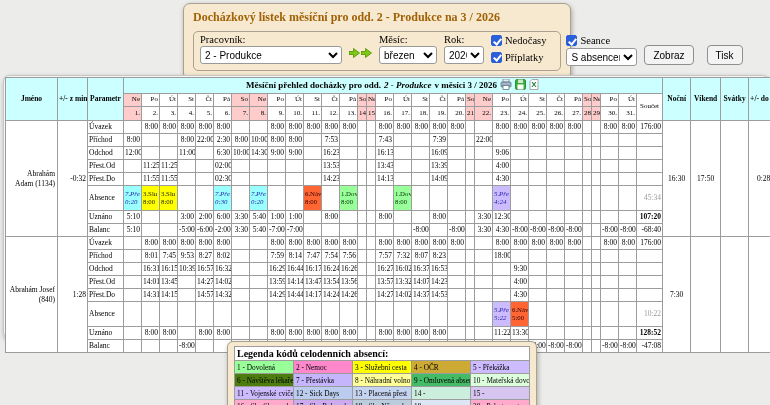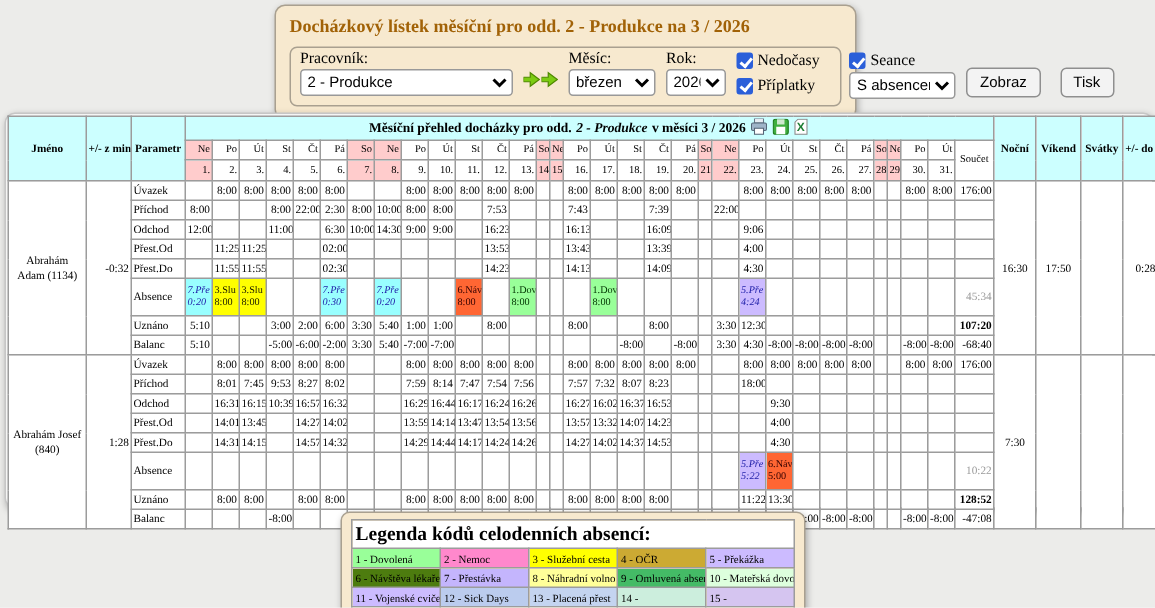--- a/index.html
+++ b/index.html
@@ -64,21 +64,21 @@
   .att th.hd{background:#CCFFFF;font-weight:bold;text-align:center}
   .att .wkd{background:#FFCCCC}
   .att th.ttl{background:#CCFFFF;height:15px;font-size:9px;font-weight:bold;text-align:center}
   .ttl-wrap{display:inline-flex;align-items:center;gap:3px;vertical-align:middle}
   .ttl-wrap .em{font-style:italic}
   .att th.tday,.att th.tnum{font-size:7px;background:#fff}
   .att th.tnum{height:13px}
   .att th.wkd{background:#FFCCCC}
   .att th.sumh{background:#fff;font-size:7px;text-align:center}
   .vh{white-space:pre-line;font-size:7px}
-  .att td.name-cell{text-align:center;vertical-align:middle;white-space:normal;line-height:1.3;padding:0 2px}
+  .att td.name-cell{text-align:right;vertical-align:middle;white-space:normal;line-height:1.3;padding:0 2px}
   .att td.pm-cell{vertical-align:middle}
   .att td.lbl{text-align:left}
   .att td.agg{vertical-align:middle;text-align:center}
   .att td.sumg{color:#9B9B9B}
   .att td.sumb{font-weight:bold}
   .att tr.r-absence td{height:24px}
   .att td.abs{font-size:6.8px;text-align:left;vertical-align:middle;line-height:1.15;padding:0 1px}
   .att td.nar{padding:0;font-size:6.3px}
   .icon{display:inline-block;vertical-align:middle}
 
@@ -86,21 +86,21 @@
   #legend-panel{
     position:absolute;left:227px;top:341px;width:296px;
     background:#F7E9CF;border:1px solid #A9A090;border-radius:6px;
     padding:4px 6px 6px 6px;
   }
   table.leg{border-collapse:collapse;width:100%;table-layout:fixed}
   .leg th,.leg td{
     border:1px solid #9C9C9C;font-size:7.3px;font-weight:normal;text-align:left;
     padding:1px 2px;height:10px;overflow:hidden;white-space:nowrap;background:#fff;
   }
-  .leg th{font-size:13px;font-weight:bold}
+  .leg th{font-size:10px;font-weight:bold}
 </style>
 </head>
 <body>
 
 <div id="control-panel" class="shadow">
   <div id="cp-title">Docházkový lístek měsíční pro odd. 2 - Produkce na 3 / 2026</div>
   <div id="cp-box">
     <div class="cp-group">
       <span class="cp-label">Pracovník:</span>
       <select id="worker-select">

